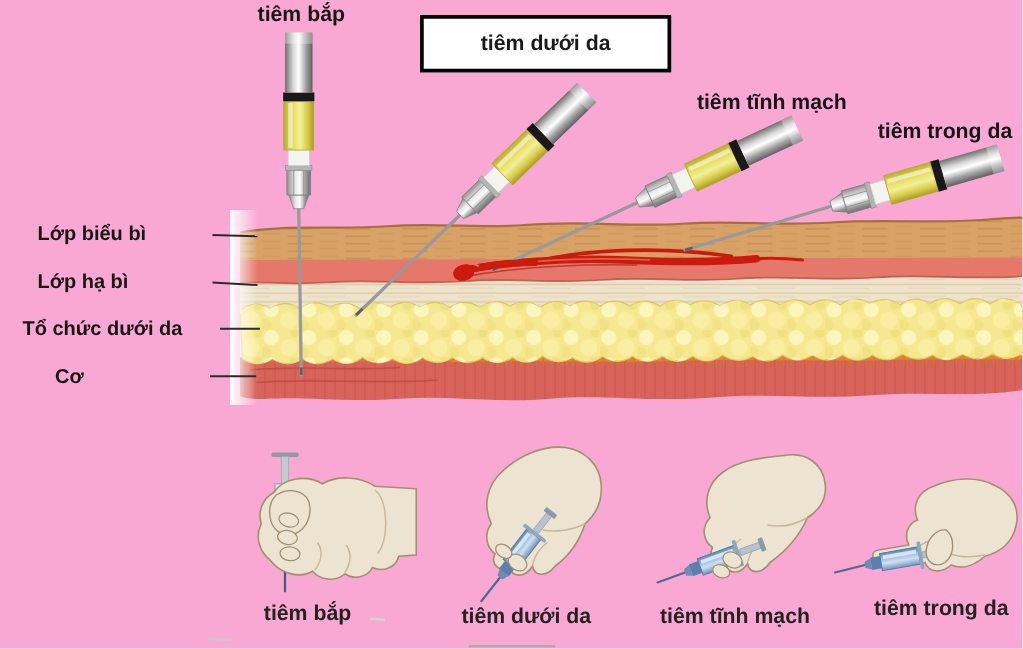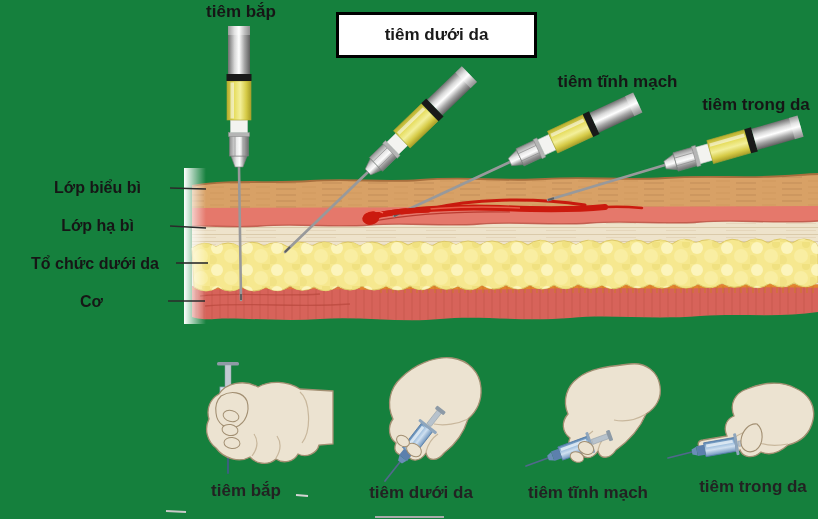--- a/index.html
+++ b/index.html
@@ -1,22 +1,22 @@
 <!DOCTYPE html>
 <html><head>
 <meta charset="utf-8">
 <style>
   html,body{margin:0;padding:0;background:#fff;}
   .stage{
-    position:relative;width:818px;height:519px;background:#15803d;overflow:hidden;
+    position:relative;width:818px;height:519px;background:#f9a8d4;overflow:hidden;
     font-family:"Liberation Sans", sans-serif;color:#1a1a1a;
   }
   .stage svg{position:absolute;left:0;top:0;}
   .lbl{position:absolute;font-size:17px;font-weight:700;color:#161616;text-align:center;line-height:20px;}
-  .layer-label{position:absolute;font-size:16px;font-weight:700;color:#161616;text-align:center;line-height:19px;}
+  .layer-label{position:absolute;font-size:16px;font-weight:700;color:#161616;text-align:left;line-height:19px;}
   .caption{position:absolute;width:160px;text-align:center;font-size:17px;font-weight:700;color:#222;}
   .boxed{
     position:absolute;left:336px;top:12px;width:201px;height:46px;
     border:3px solid #000;background:#fff;display:flex;align-items:center;justify-content:center;
     font-size:17px;font-weight:700;box-sizing:border-box;
   }
 </style>
 </head>
 <body>
 
@@ -253,21 +253,21 @@
   <div class="lbl" style="left:535px;top:72px;width:165px;">tiêm tĩnh mạch</div>
 
   <div class="lbl" style="left:690px;top:95px;width:132px;">tiêm trong da</div>
 
   <div class="layer-label" style="left:30px;top:178px;width:135px;">Lớp biểu bì</div>
 
   <div class="layer-label" style="left:18px;top:254px;width:154px;">Tổ chức dưới da</div>
 
   <div class="layer-label" style="left:30px;top:216px;width:135px;">Lớp hạ bì</div>
 
-  <div class="layer-label" style="left:25px;top:292px;width:133px;">Cơ</div>
+  <div class="layer-label" style="left:44px;top:292px;width:133px;">Cơ</div>
 
   <div class="caption" style="left:166px;top:481px;">tiêm bắp</div>
 
   <div class="caption" style="left:341px;top:483px;">tiêm dưới da</div>
 
   <div class="caption" style="left:508px;top:483px;">tiêm tĩnh mạch</div>
 
   <div class="caption" style="left:673px;top:477px;">tiêm trong da</div>
 </div>
 

